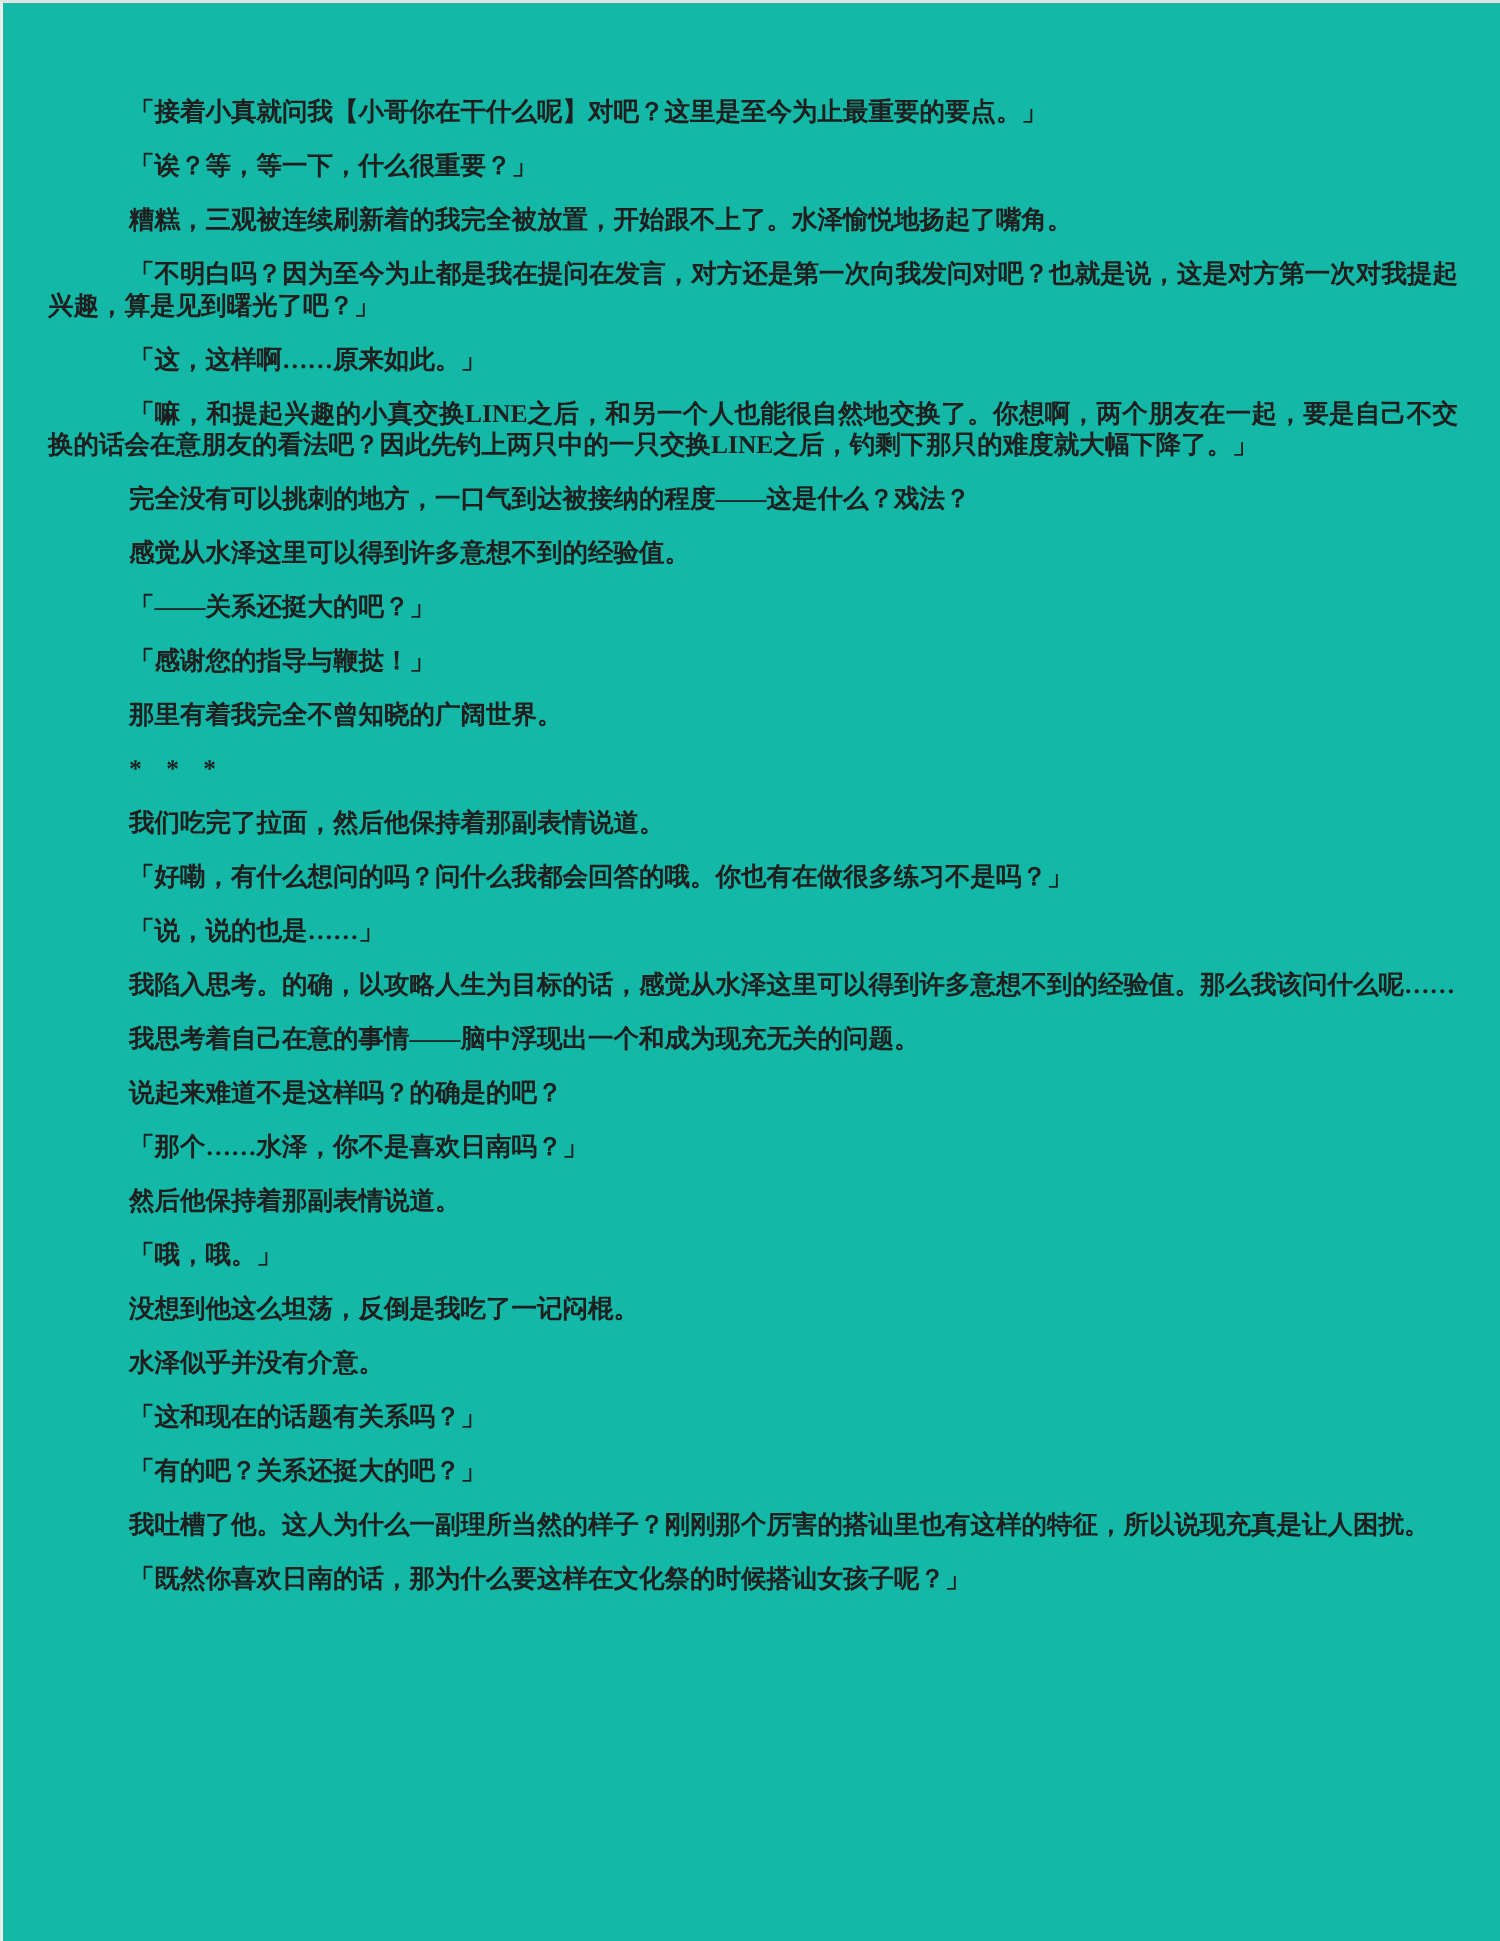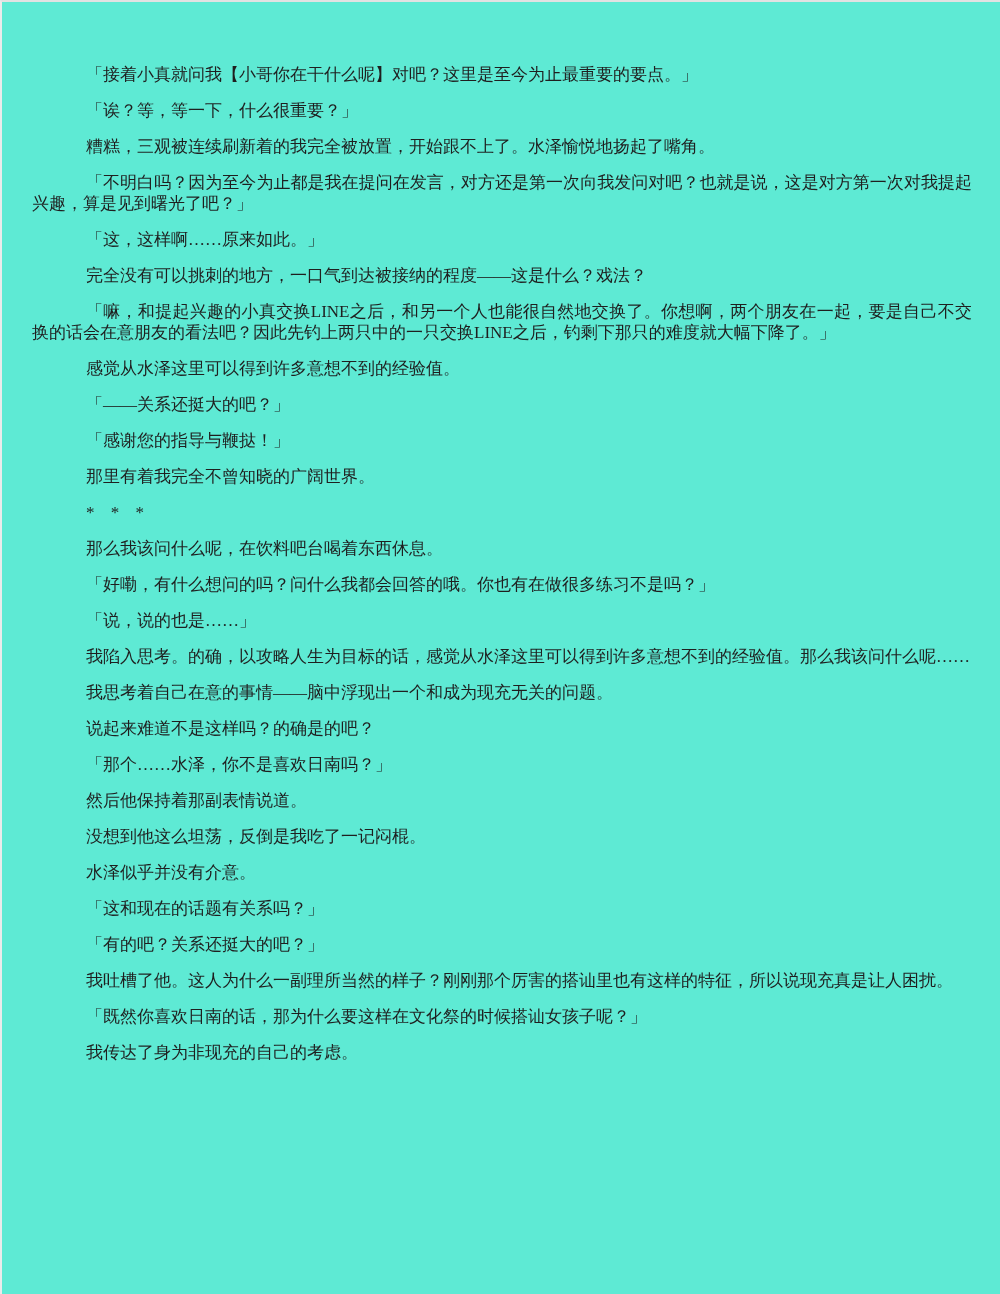--- a/index.html
+++ b/index.html
@@ -5,27 +5,28 @@
   html, body {
     margin: 0;
     padding: 0;
     background: #ffffff;
   }
   .page {
     position: relative;
     width: 1000px;
     height: 1294px;
     box-sizing: border-box;
-    background: #5eead4;
+    background: #14b8a6;
     border-top: 2px solid #e2e2e2;
     border-left: 2px solid #ebebeb;
     padding: 62px 28px 20px 30px;
     overflow: hidden;
     font-family: "Liberation Serif", "DejaVu Serif", serif;
     color: #1f1f1f;
+    font-weight: bold;
   }
   .content p {
     margin: 0 0 15px 0;
     font-size: 17px;
     line-height: 21px;
     text-indent: 54px;
     text-align: justify;
     word-break: break-all;
     color: #1f1f1f;
   }
@@ -36,36 +37,36 @@
 </head>
 <body>
 
 <div class="page">
   <div class="content">
     <p>「接着小真就问我【小哥你在干什么呢】对吧？这里是至今为止最重要的要点。」</p>
     <p>「诶？等，等一下，什么很重要？」</p>
     <p>糟糕，三观被连续刷新着的我完全被放置，开始跟不上了。水泽愉悦地扬起了嘴角。</p>
     <p>「不明白吗？因为至今为止都是我在提问在发言，对方还是第一次向我发问对吧？也就是说，这是对方第一次对我提起兴趣，算是见到曙光了吧？」</p>
     <p>「这，这样啊……原来如此。」</p>
+    <p>「嘛，和提起兴趣的小真交换LINE之后，和另一个人也能很自然地交换了。你想啊，两个朋友在一起，要是自己不交换的话会在意朋友的看法吧？因此先钓上两只中的一只交换LINE之后，钓剩下那只的难度就大幅下降了。」</p>
     <p>完全没有可以挑刺的地方，一口气到达被接纳的程度——这是什么？戏法？</p>
-    <p>「嘛，和提起兴趣的小真交换LINE之后，和另一个人也能很自然地交换了。你想啊，两个朋友在一起，要是自己不交换的话会在意朋友的看法吧？因此先钓上两只中的一只交换LINE之后，钓剩下那只的难度就大幅下降了。」</p>
     <p>感觉从水泽这里可以得到许多意想不到的经验值。</p>
     <p>「——关系还挺大的吧？」</p>
     <p>「感谢您的指导与鞭挞！」</p>
     <p>那里有着我完全不曾知晓的广阔世界。</p>
     <p class="divider">* * *</p>
-    <p>那么我该问什么呢，在饮料吧台喝着东西休息。</p>
+    <p>我们吃完了拉面，然后他保持着那副表情说道。</p>
     <p>「好嘞，有什么想问的吗？问什么我都会回答的哦。你也有在做很多练习不是吗？」</p>
     <p>「说，说的也是……」</p>
     <p>我陷入思考。的确，以攻略人生为目标的话，感觉从水泽这里可以得到许多意想不到的经验值。那么我该问什么呢……</p>
     <p>我思考着自己在意的事情——脑中浮现出一个和成为现充无关的问题。</p>
     <p>说起来难道不是这样吗？的确是的吧？</p>
     <p>「那个……水泽，你不是喜欢日南吗？」</p>
     <p>然后他保持着那副表情说道。</p>
+    <p>「哦，哦。」</p>
     <p>没想到他这么坦荡，反倒是我吃了一记闷棍。</p>
     <p>水泽似乎并没有介意。</p>
     <p>「这和现在的话题有关系吗？」</p>
     <p>「有的吧？关系还挺大的吧？」</p>
     <p>我吐槽了他。这人为什么一副理所当然的样子？刚刚那个厉害的搭讪里也有这样的特征，所以说现充真是让人困扰。</p>
     <p>「既然你喜欢日南的话，那为什么要这样在文化祭的时候搭讪女孩子呢？」</p>
-    <p>我传达了身为非现充的自己的考虑。</p>
   </div>
 </div>
 
 </body></html>

